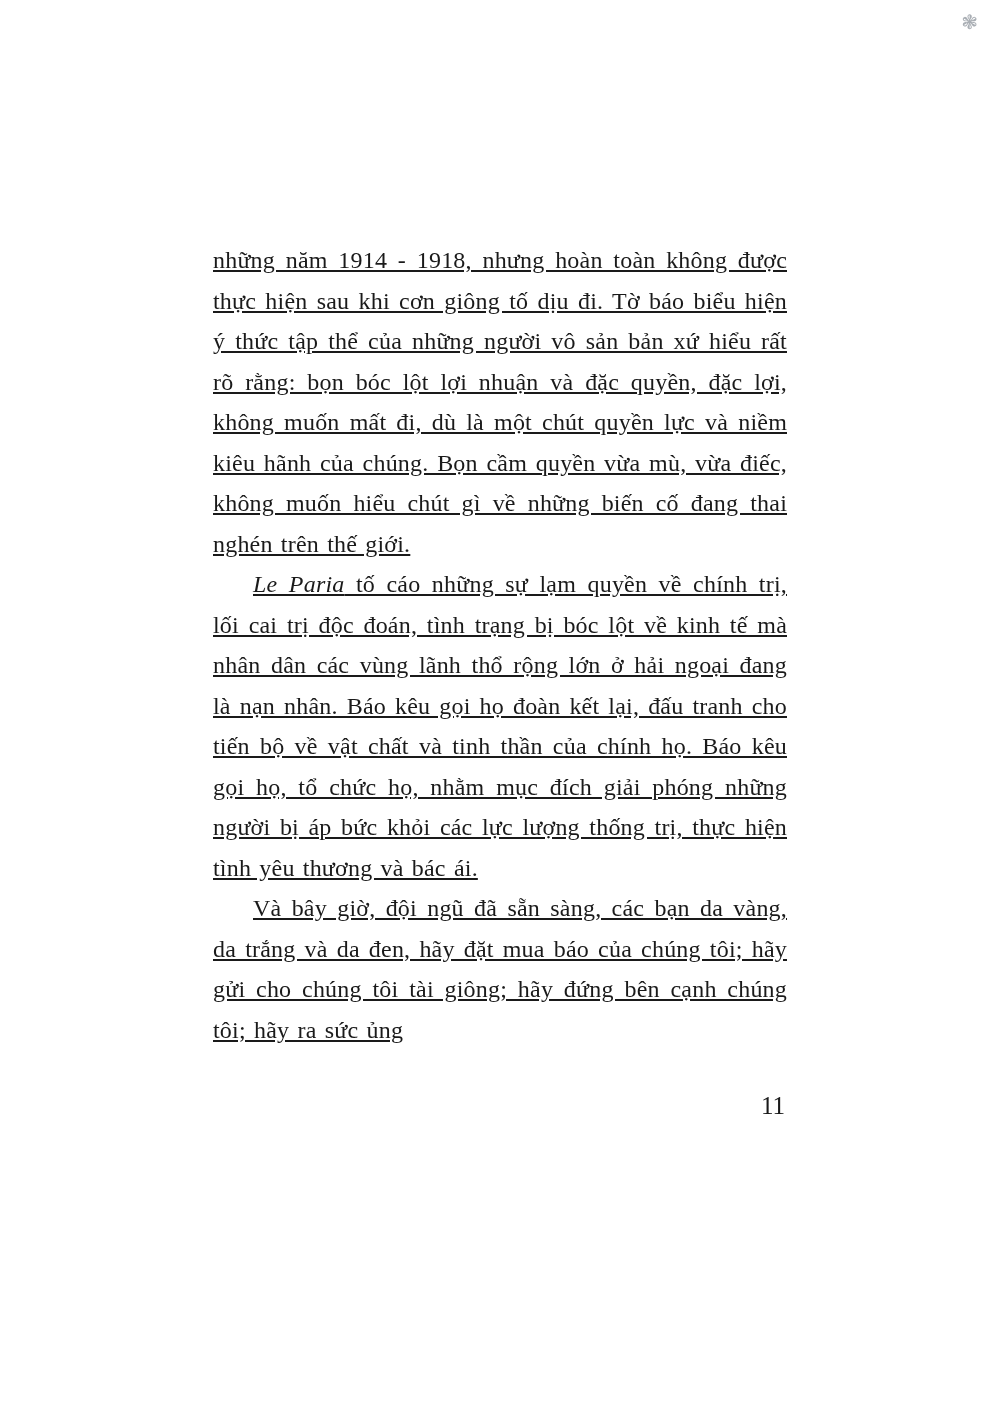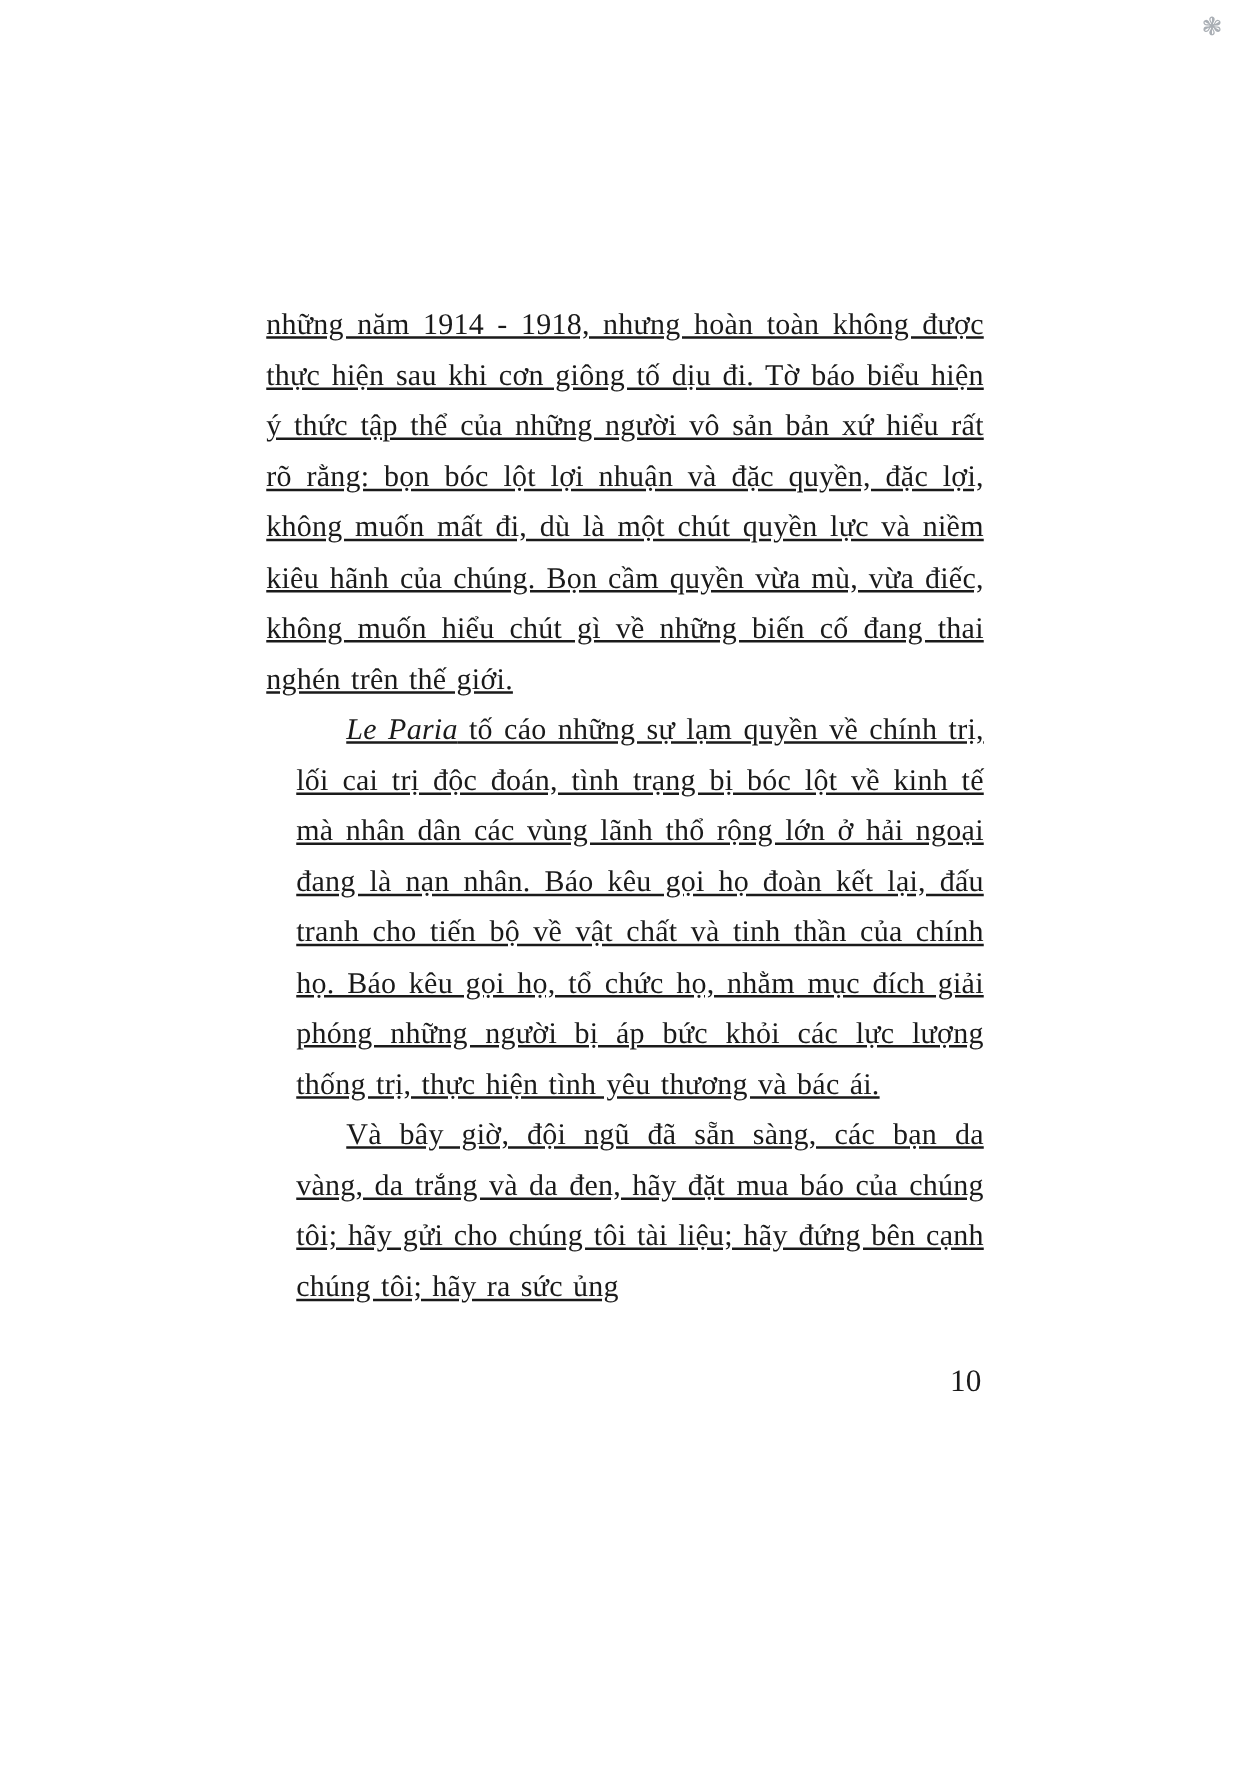--- a/index.html
+++ b/index.html
@@ -35,21 +35,20 @@
     font-size: 24px;
     line-height: 40.5px;
     text-align: justify;
     text-justify: inter-word;
     word-spacing: 2px;
     letter-spacing: 0.2px;
     text-decoration: underline;
   }
   .text-block p.indented {
     text-indent: 40px;
-    margin-left: 24px;
   }
   .italic {
     font-style: italic;
   }
   .page-number {
     margin-top: 42px;
     font-size: 25px;
     text-align: right;
     padding-right: 2px;
   }
@@ -58,17 +57,17 @@
 <body>
 
 <div class="ornament">❃</div>
 
 <div class="text-block">
 
   <p>những năm 1914 - 1918, nhưng hoàn toàn không được thực hiện sau khi cơn giông tố dịu đi. Tờ báo biểu hiện ý thức tập thể của những người vô sản bản xứ hiểu rất rõ rằng: bọn bóc lột lợi nhuận và đặc quyền, đặc lợi, không muốn mất đi, dù là một chút quyền lực và niềm kiêu hãnh của chúng. Bọn cầm quyền vừa mù, vừa điếc, không muốn hiểu chút gì về những biến cố đang thai nghén trên thế giới.</p>
 
   <p class="indented"><span class="italic">Le Paria</span><span> tố cáo những sự lạm quyền về chính trị, lối cai trị độc đoán, tình trạng bị bóc lột về kinh tế mà nhân dân các vùng lãnh thổ rộng lớn ở hải ngoại đang là nạn nhân. Báo kêu gọi họ đoàn kết lại, đấu tranh cho tiến bộ về vật chất và tinh thần của chính họ. Báo kêu gọi họ, tổ chức họ, nhằm mục đích giải phóng những người bị áp bức khỏi các lực lượng thống trị, thực hiện tình yêu thương và bác ái.</span></p>
 
-  <p class="indented">Và bây giờ, đội ngũ đã sẵn sàng, các bạn da vàng, da trắng và da đen, hãy đặt mua báo của chúng tôi; hãy gửi cho chúng tôi tài liệu; hãy đứng bên cạnh chúng tôi; hãy ra sức ủng</p>
+  <p class="indented">Và bây giờ, đội ngũ đã sẵn sàng, các bạn da vàng, da trắng và da đen, hãy đặt mua báo của chúng tôi; hãy gửi cho chúng tôi tài giông; hãy đứng bên cạnh chúng tôi; hãy ra sức ủng</p>
 
-  <div class="page-number">10</div>
+  <div class="page-number">11</div>
 
 </div>
 
 </body></html>

